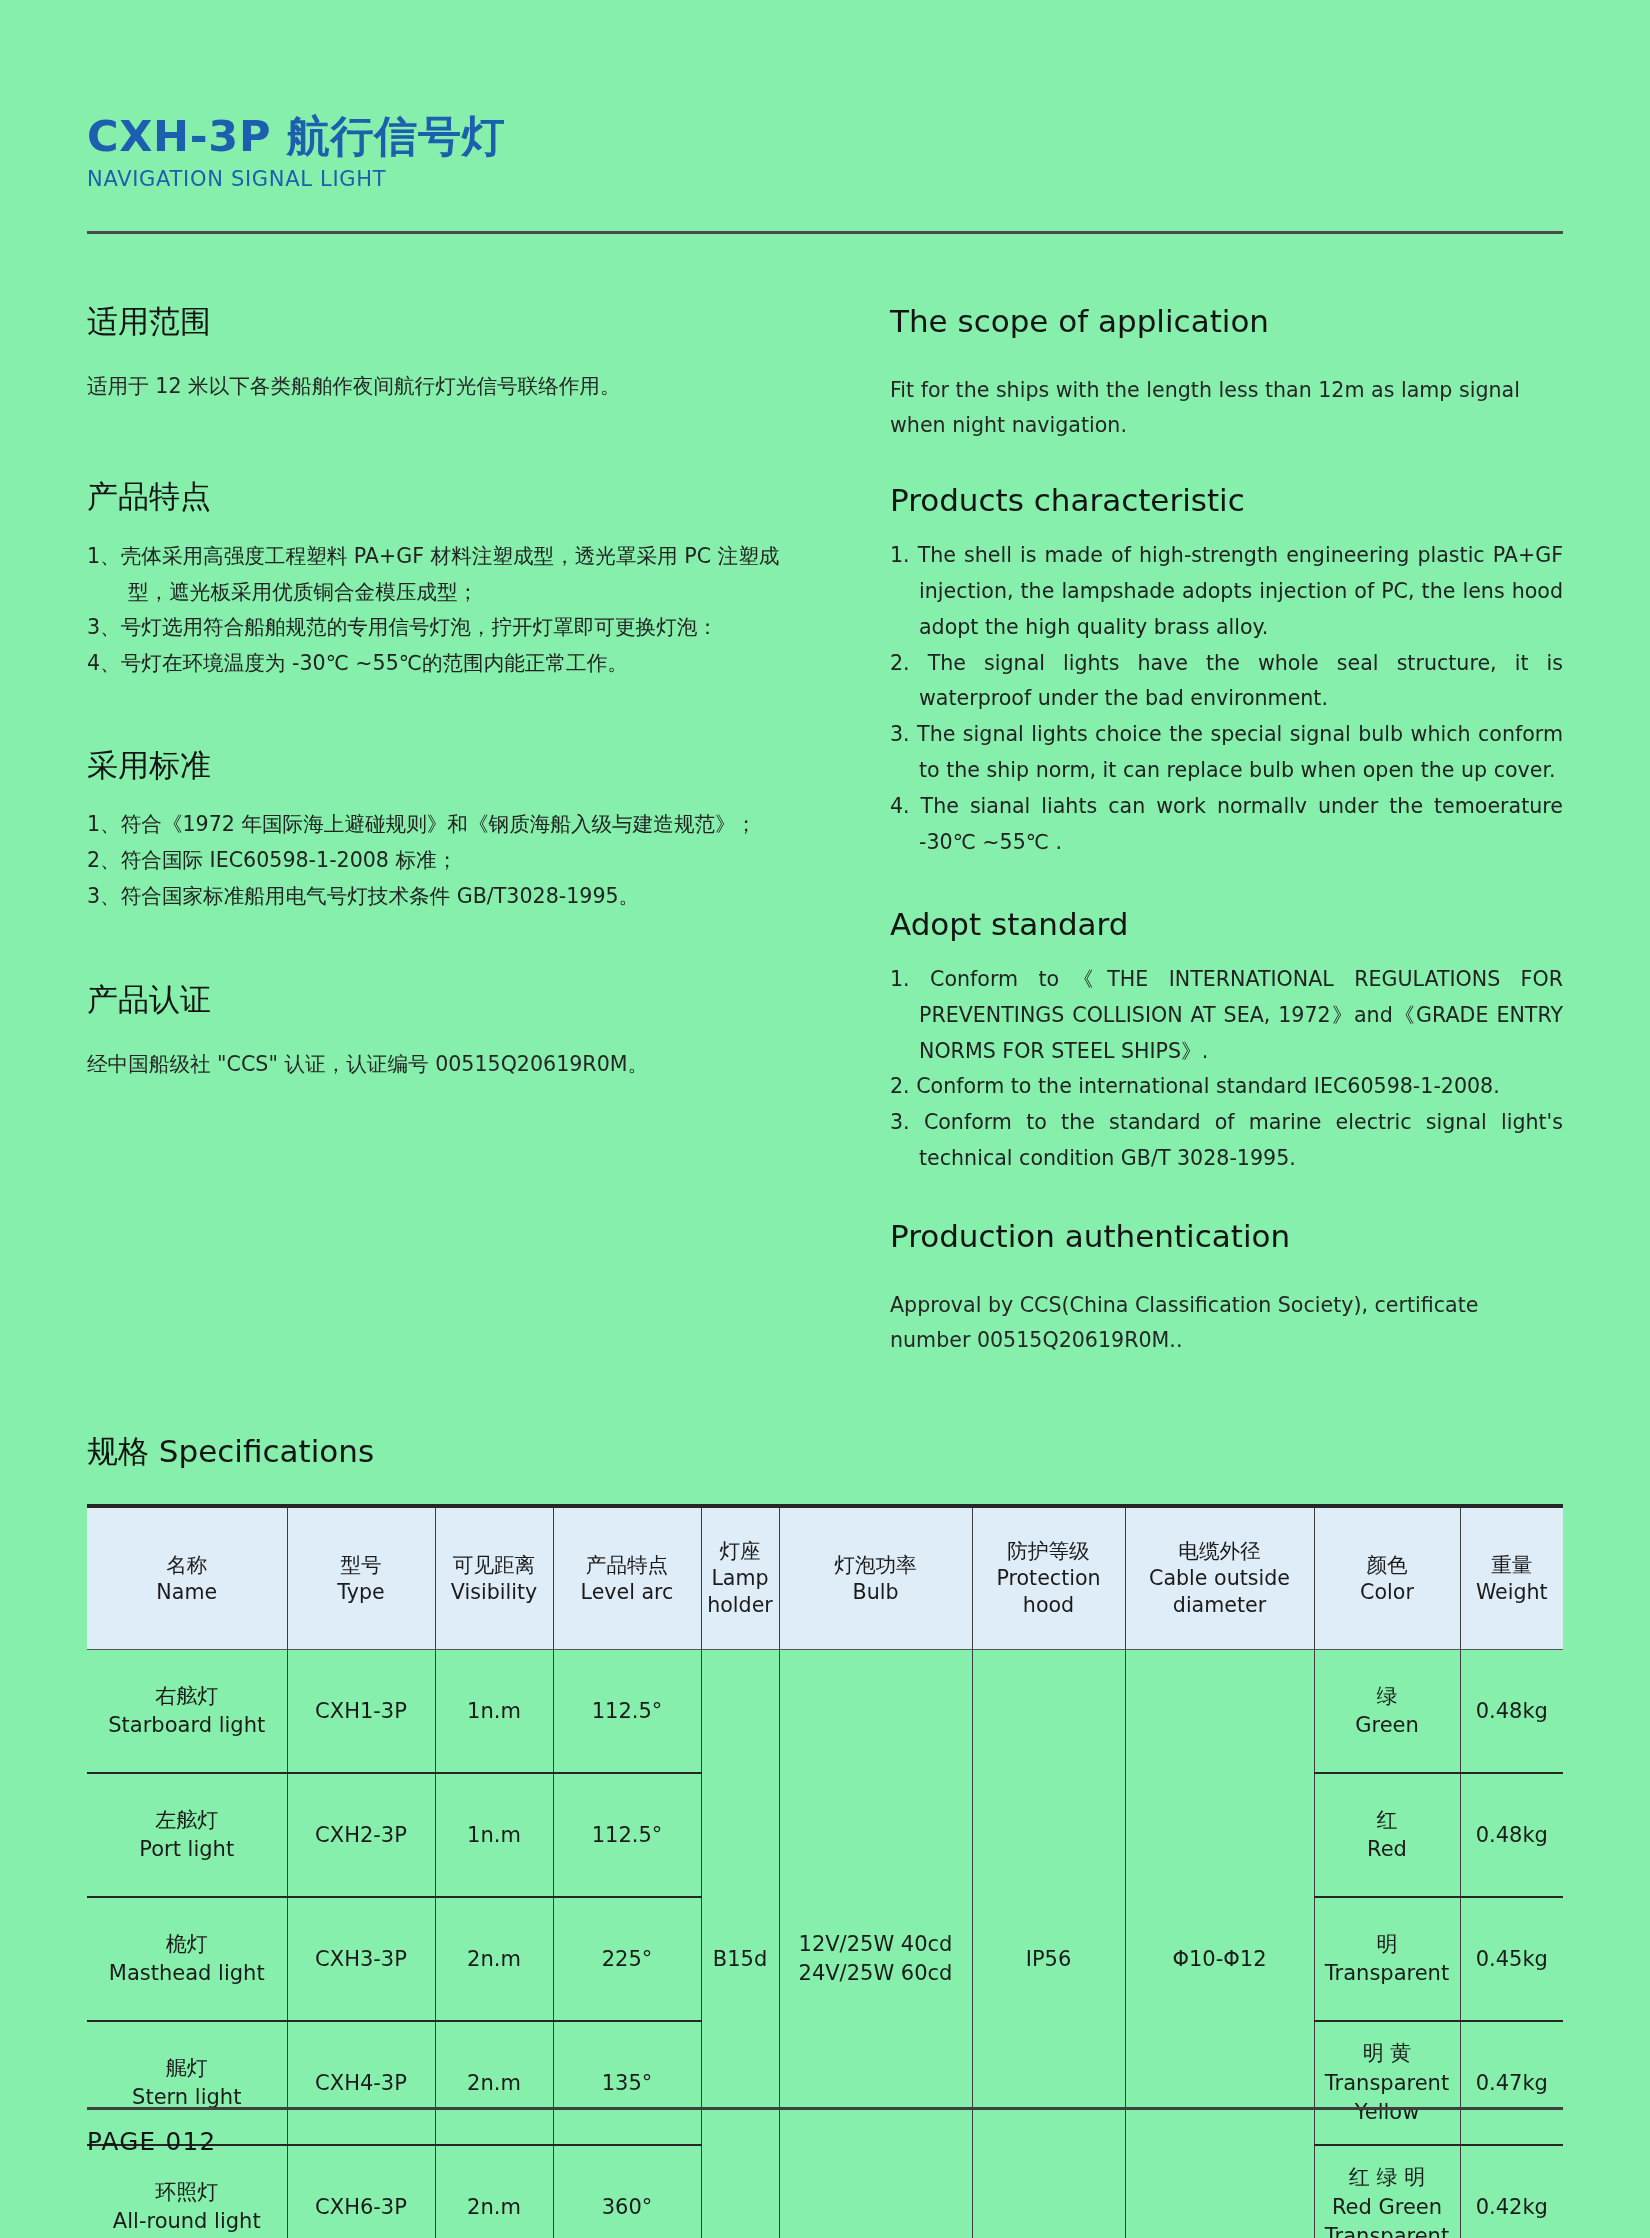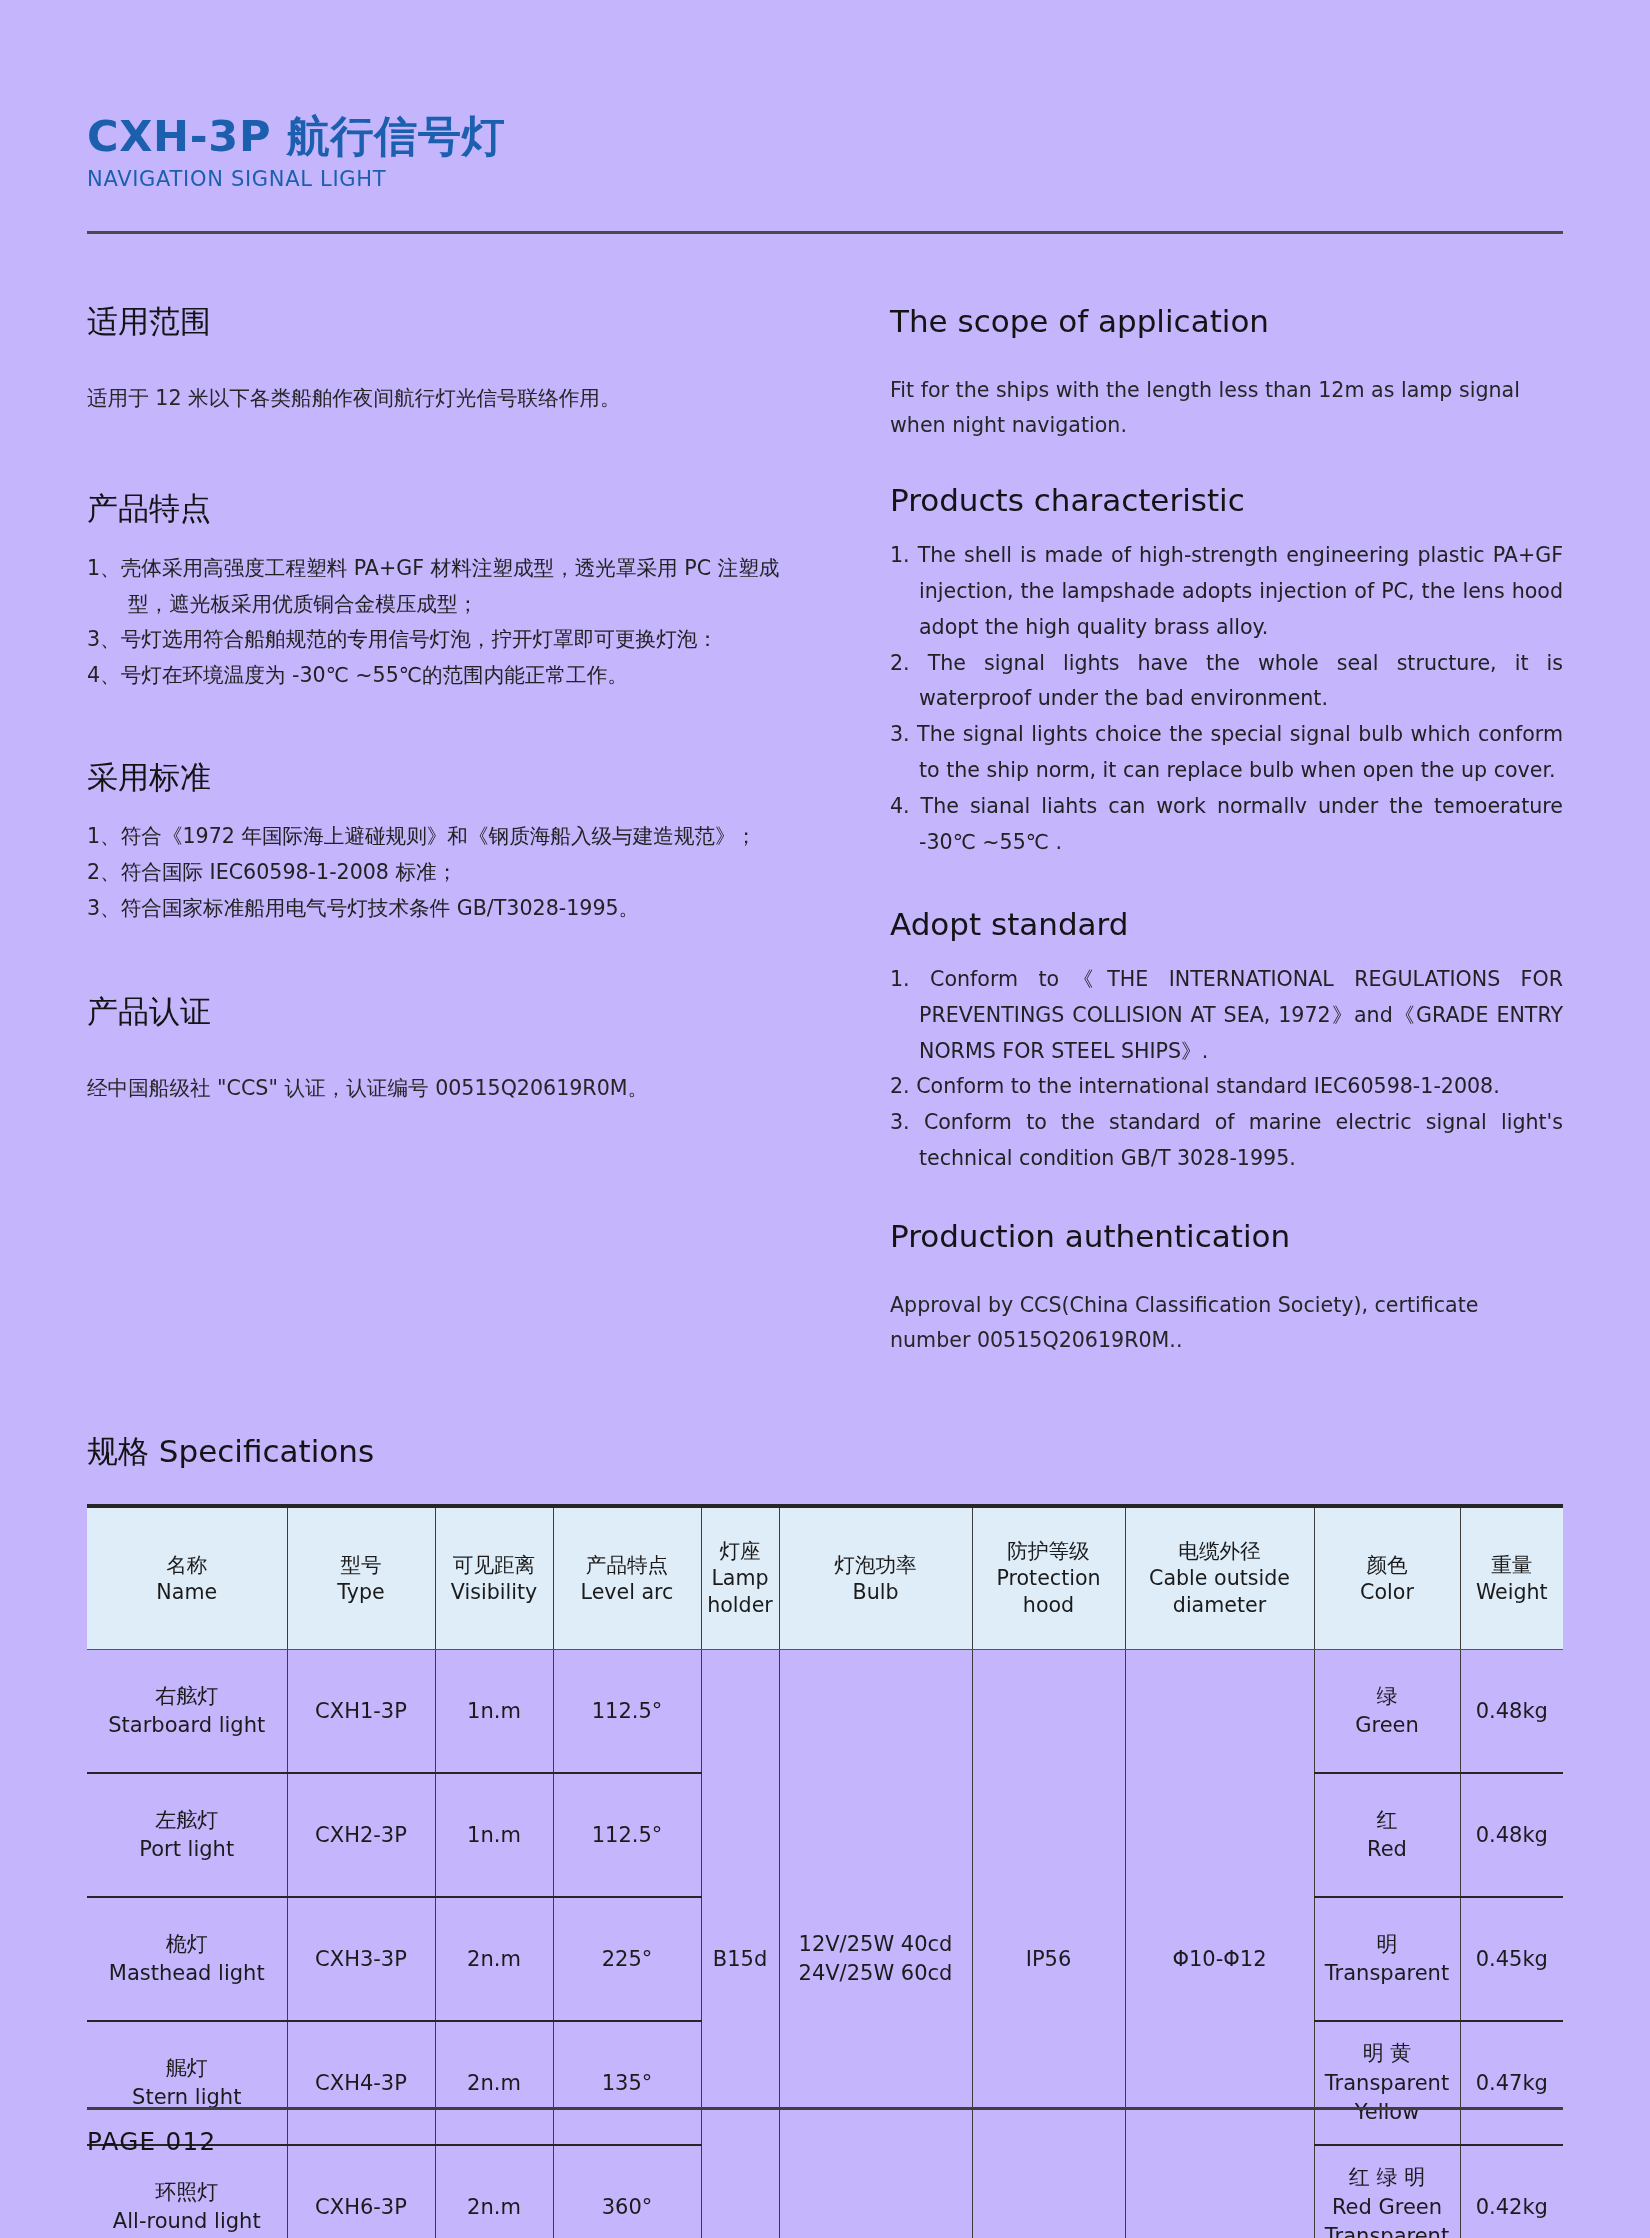--- a/index.html
+++ b/index.html
@@ -2,21 +2,21 @@
 <html style="font-size:10.6px"><head>
 <meta charset="utf-8">
 <style>
   html,body { margin:0; padding:0; background:#ffffff; }
   body {
     width:1650px; height:2239px;
     font-family:"DejaVu Sans","Liberation Sans",sans-serif;
     color:#222222;
     -webkit-font-smoothing:antialiased;
   }
-  .page { position:relative; width:1650px; height:2239px; overflow:hidden; background:#c4b5fd; }
+  .page { position:relative; width:1650px; height:2239px; overflow:hidden; background:#86efac; }
   .content { padding:0 87px; }
 
   
   .doc-title {
     margin:112px 0 0 0;
     font-size:43px; line-height:1.15;
     font-weight:700; letter-spacing:0.7px;
     color:#1b5fae;
   }
   .doc-subtitle {
@@ -39,21 +39,21 @@
   .body-text {
     margin:0; font-size:20.6px; line-height:1.72; color:#262626;
   }
   .list { margin:0; }
   .li {
     font-size:20.6px; line-height:1.74; color:#222222;
   }
   .li-zh { padding-left:41px; text-indent:-41px; }
   .li-en { padding-left:29px; text-indent:-29px; text-align:justify; }
 
-  .mt-body   { margin-top:40px; }
+  .mt-body   { margin-top:28px; }
   .mt-sec-l1 { margin-top:73px; }
   .mt-list   { margin-top:22.6px; }
   .mt-sec-l2 { margin-top:64px; }
   .mt-sec-l3 { margin-top:65px; }
 
   .mt-body-r  { margin-top:32px; }
   .mt-sec-r1  { margin-top:37px; }
   .mt-list-r  { margin-top:18.6px; }
   .mt-sec-r2  { margin-top:44px; }
   .mt-sec-r3  { margin-top:40px; }

